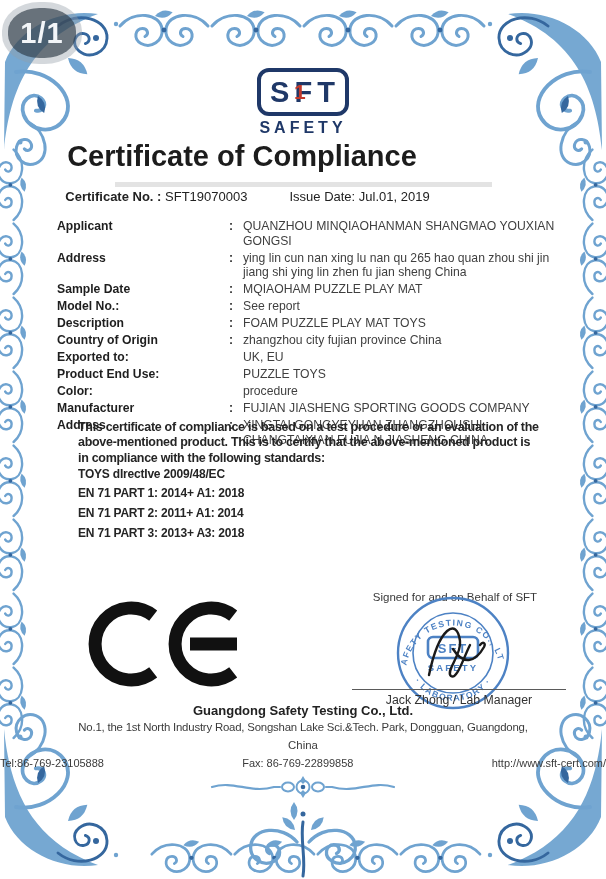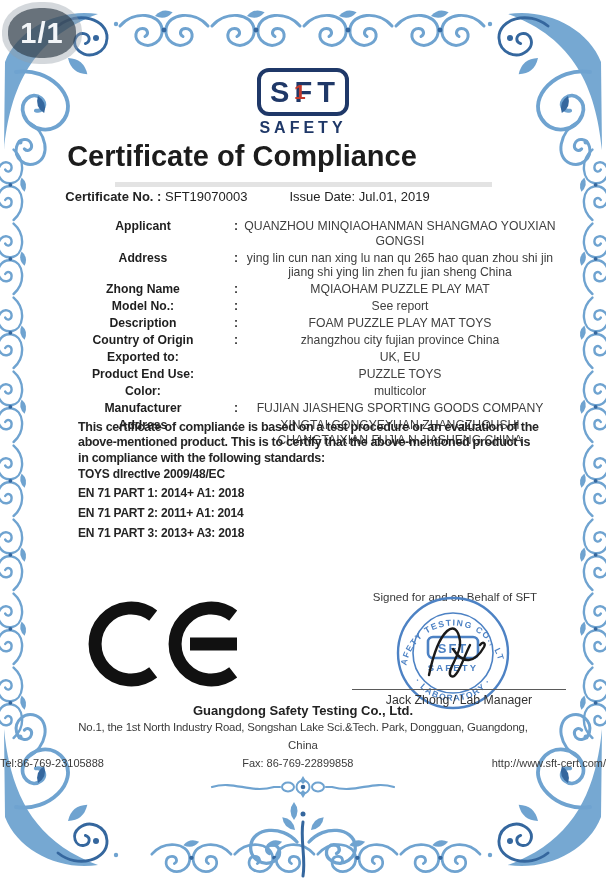--- a/index.html
+++ b/index.html
@@ -27,21 +27,21 @@
   .logo-word{margin-top:3px;color:#1f3868;font-size:16px;font-weight:bold;letter-spacing:4px;}
   
   .doc-title{position:absolute;left:0;top:140px;width:484px;text-align:center;
     font-size:29px;font-weight:bold;color:#1c1c1c;letter-spacing:0px;}
   .scan-band{position:absolute;left:115px;top:182px;width:377px;height:5px;background:#d9d9d9;opacity:.75;}
   .cert-line{position:absolute;left:0;top:189px;width:495px;display:flex;justify-content:center;gap:42px;
     font-size:13px;color:#222;}
   .cert-line .b{font-weight:bold;}
   
   .fields{position:absolute;left:57px;top:219px;width:500px;font-size:12.2px;line-height:14.6px;}
-  .frow{display:flex;margin-bottom:2.4px;text-align:center;}
+  .frow{display:flex;margin-bottom:2.4px;}
   .frow .lbl{width:172px;flex:0 0 172px;font-weight:bold;color:#1e1e1e;}
   .frow .sep{width:14px;flex:0 0 14px;font-weight:bold;color:#333;}
   .frow .val{flex:1;color:#3f3f3f;}
   
   .statement{position:absolute;left:78px;top:420px;width:462px;font-size:12.5px;font-weight:bold;
     letter-spacing:-0.3px;line-height:15.3px;color:#252525;}
   .standards{position:absolute;left:78px;top:462px;width:470px;font-size:12px;font-weight:bold;
     letter-spacing:-0.2px;color:#252525;}
   .standards .std{margin-top:4.6px;line-height:15.3px;}
   .validity{margin-top:4.6px;line-height:15.3px;}
@@ -161,21 +161,21 @@
         <span class="val">QUANZHOU MINQIAOHANMAN SHANGMAO YOUXIAN GONGSI</span>
       </div>
 
       <div class="frow">
         <span class="lbl">Address</span>
         <span class="sep">:</span>
         <span class="val">ying lin cun nan xing lu nan qu 265 hao quan zhou shi jin jiang shi ying lin zhen fu jian sheng China</span>
       </div>
 
       <div class="frow">
-        <span class="lbl">Zhong Name</span>
+        <span class="lbl">Sample Date</span>
         <span class="sep">:</span>
         <span class="val">MQIAOHAM PUZZLE PLAY MAT</span>
       </div>
 
       <div class="frow">
         <span class="lbl">Model No.:</span>
         <span class="sep">:</span>
         <span class="val">See report</span>
       </div>
 
@@ -199,21 +199,21 @@
 
       <div class="frow">
         <span class="lbl">Product End Use:</span>
         <span class="sep"></span>
         <span class="val">PUZZLE TOYS</span>
       </div>
 
       <div class="frow">
         <span class="lbl">Color:</span>
         <span class="sep"></span>
-        <span class="val">multicolor</span>
+        <span class="val">procedure</span>
       </div>
 
       <div class="frow">
         <span class="lbl">Manufacturer</span>
         <span class="sep">:</span>
         <span class="val">FUJIAN JIASHENG SPORTING GOODS COMPANY</span>
       </div>
 
       <div class="frow">
         <span class="lbl">Address</span>

